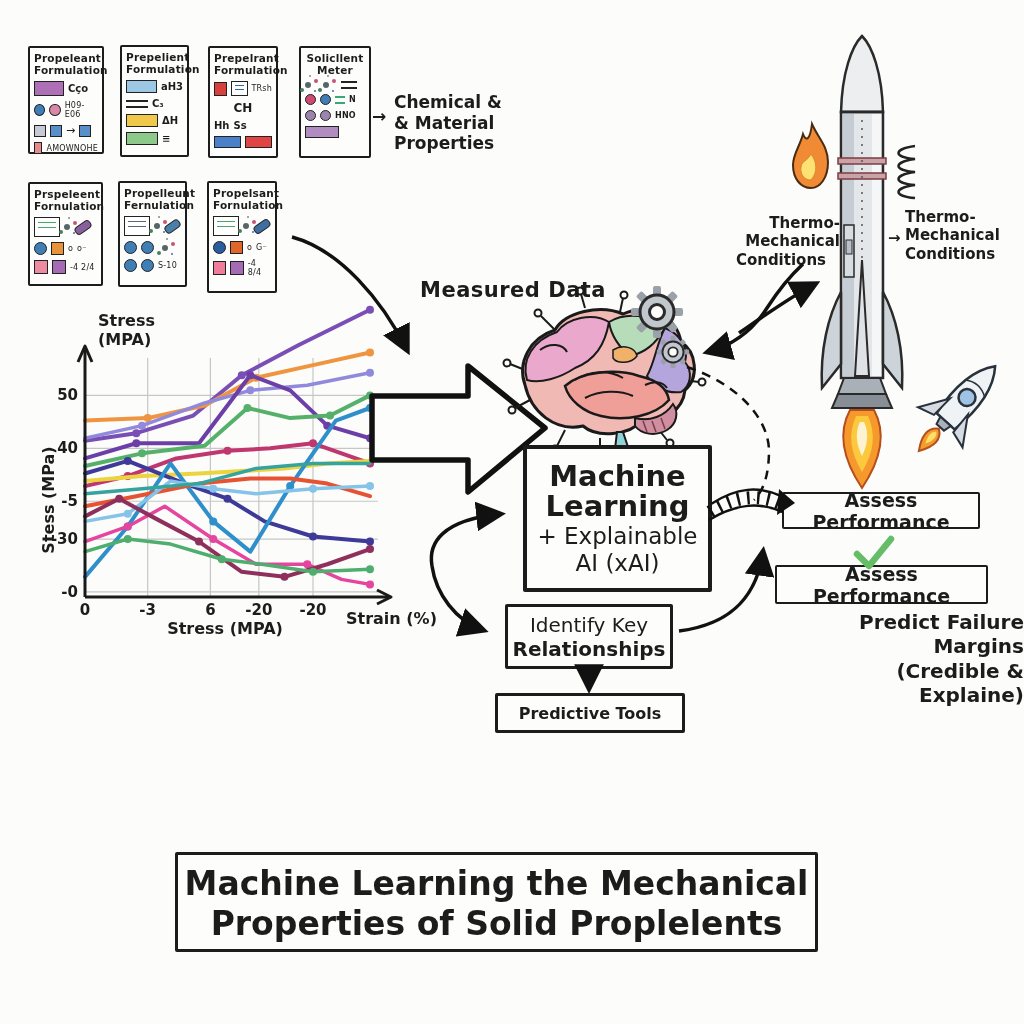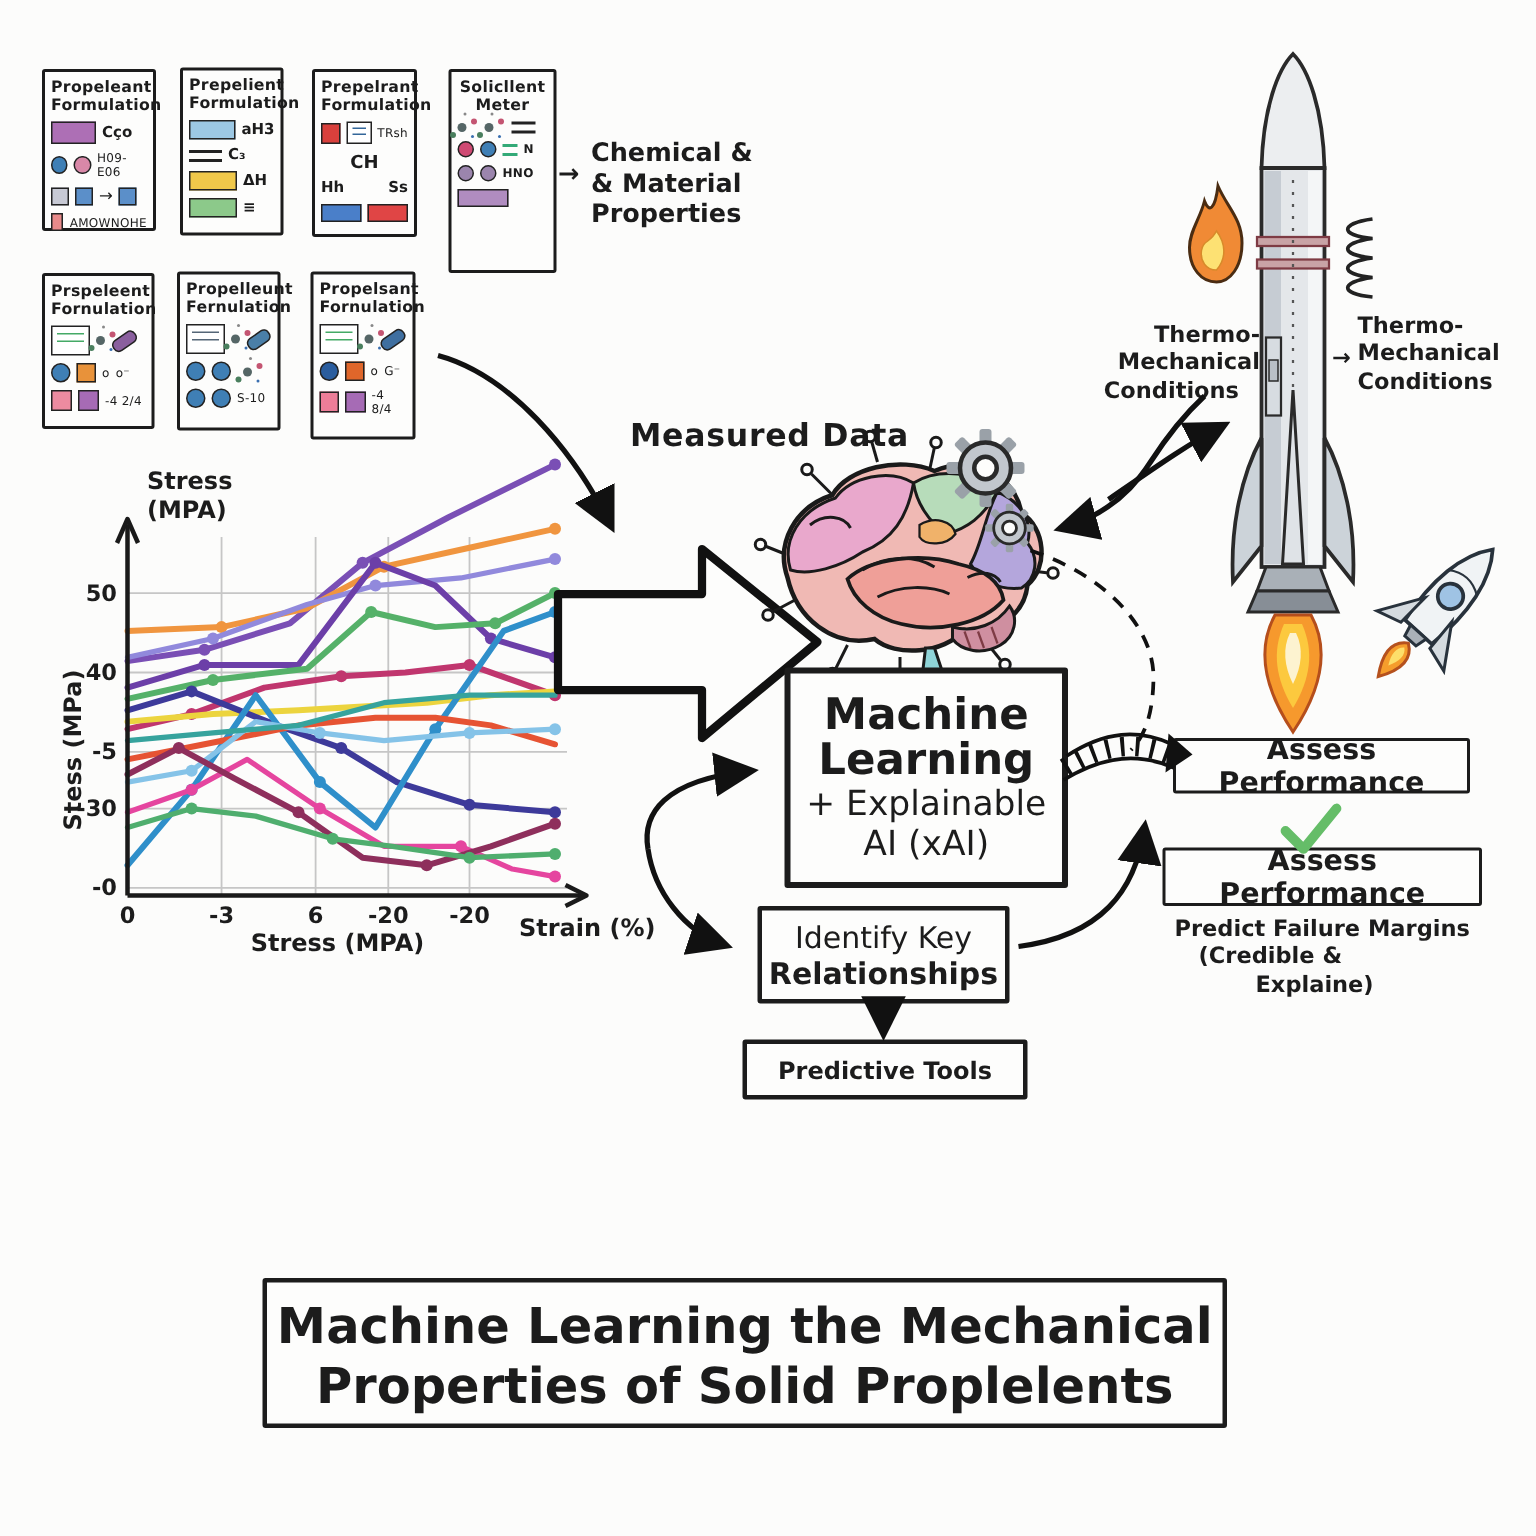--- a/index.html
+++ b/index.html
@@ -83,31 +83,31 @@
         <span class="sq" style="width:14px;height:14px;background:#d8403c;"></span>
         <span class="framebox" style="width:16px;height:13px;">
           <i style="top:3px;border-color:#369;"></i>
           <i style="top:7px;border-color:#369;"></i>
         </span>
         <span class="tiny">TRsh</span>
       </div>
     <div class="crow" style="justify-content:center;">
         <span class="med" style="font-size:12px;">CH</span>
       </div>
-    <div class="crow" style="justify-content:space-between;">
+    <div class="crow" style="">
         <span class="med">Hh</span>
         <span class="med">Ss</span>
       </div>
     <div class="crow">
         <span class="sq" style="width:28px;height:12px;background:#4a7fc9;"></span>
         <span class="sq" style="width:28px;height:12px;background:#e04545;"></span>
       </div>
   </div>
 
-  <div class="card" style="left:299px;top:46px;width:72px;height:136px;">
+  <div class="card" style="left:299px;top:46px;width:72px;height:112px;">
     <div class="card-title"><span>Solicllent</span><br><span>Meter</span></div>
     <div class="crow">
         <span class="mol"></span>
         <span class="mol" style="margin-left:8px;"></span>
         <span class="dbl" style="width:16px;margin-left:8px;"></span>
       </div>
     <div class="crow">
         <span class="circ" style="width:11px;height:11px;background:#cf4a73;"></span>
         <span class="circ" style="width:11px;height:11px;background:#3f7fb5;"></span>
         <span class="dbl" style="width:10px;border-color:#3a7;"></span>
@@ -413,21 +413,21 @@
   </div>
 
   <div class="box" style="left:775px;top:565px;width:213px;height:39px;border-width:2.5px;">
     <div style="font-size:19px;font-weight:bold;">Assess Performance</div>
   </div>
 
   <svg class="abs" style="left:845px;top:528px;overflow:visible;" width="60" height="45">
     <path d="M12,26 L24,38 L46,11" fill="none" stroke="#65bd68" stroke-width="6.5" stroke-linecap="round" stroke-linejoin="round"></path>
   </svg>
 
-  <div class="abs hand" style="left:783px;top:610px;font-size:15px;font-weight:bold;">
+  <div class="abs hand" style="left:803px;top:610px;font-size:20px;font-weight:bold;text-align:right;">
     <div>Predict Failure Margins</div>
     <div style="padding-left:16px;">(Credible &amp;</div>
     <div style="padding-left:54px;">Explaine)</div>
   </div>
 
   <div class="abs hand" style="left:698px;top:214px;width:142px;font-size:15px;font-weight:bold;text-align:right;">
     <div>Thermo-Mechanical</div>
     <div style="padding-right:14px;">Conditions</div>
   </div>
   <div class="abs" style="left:888px;top:229px;font-size:15px;font-weight:bold;">→</div>

